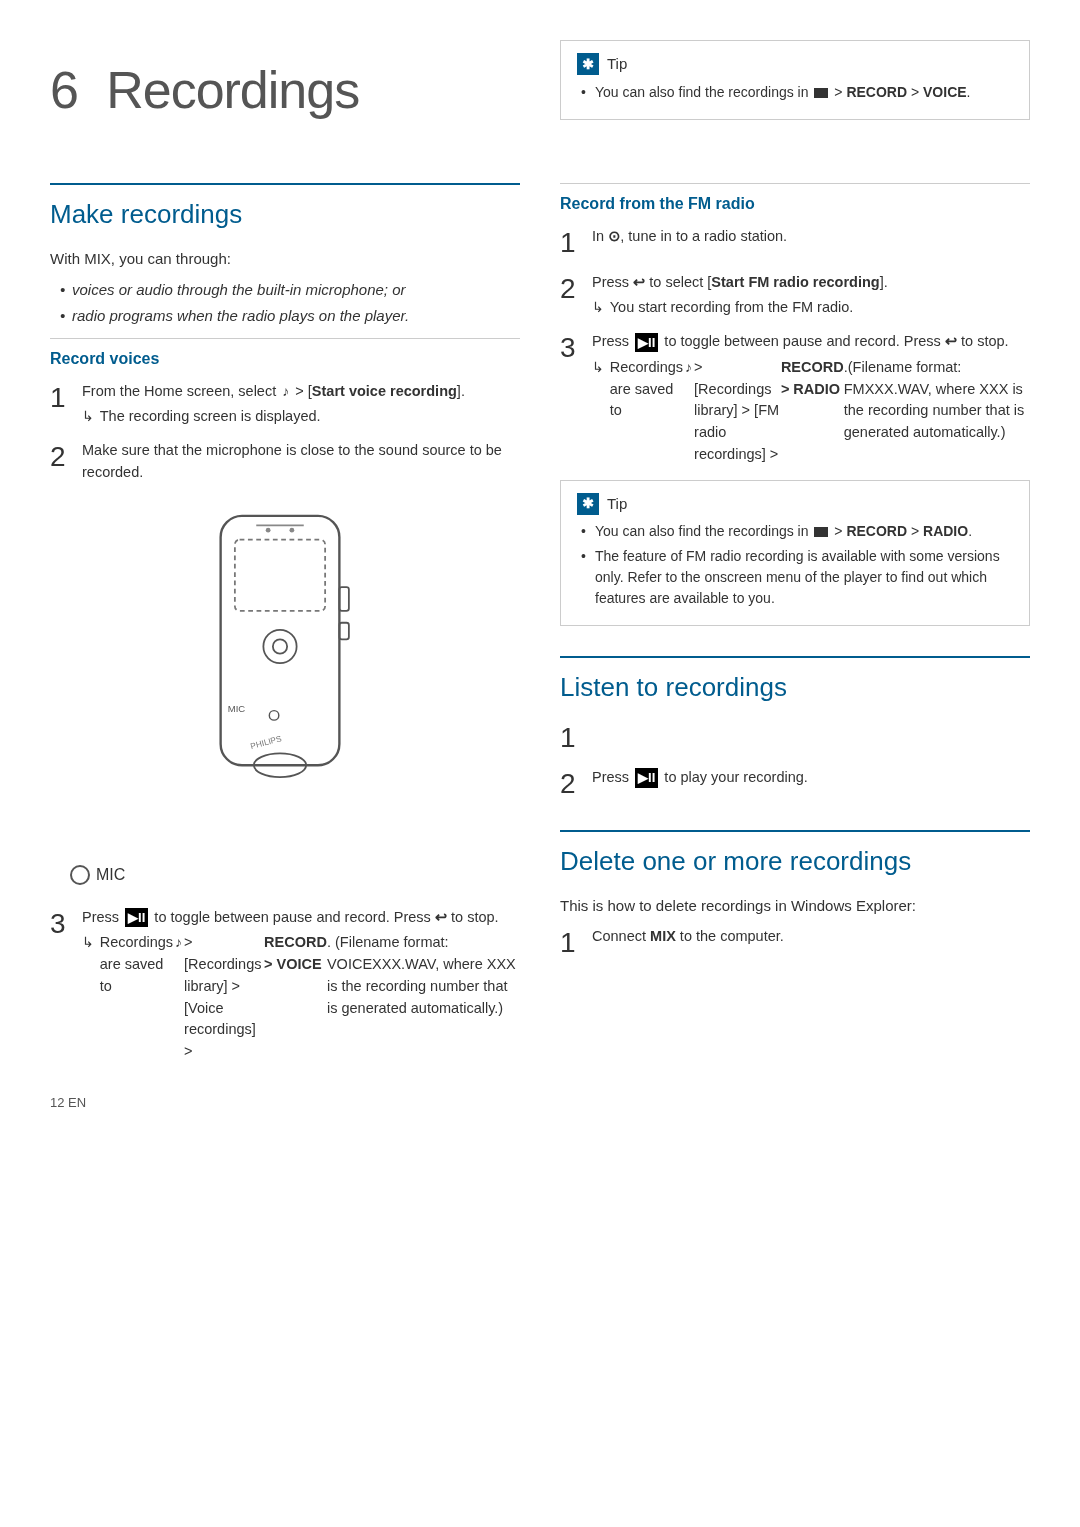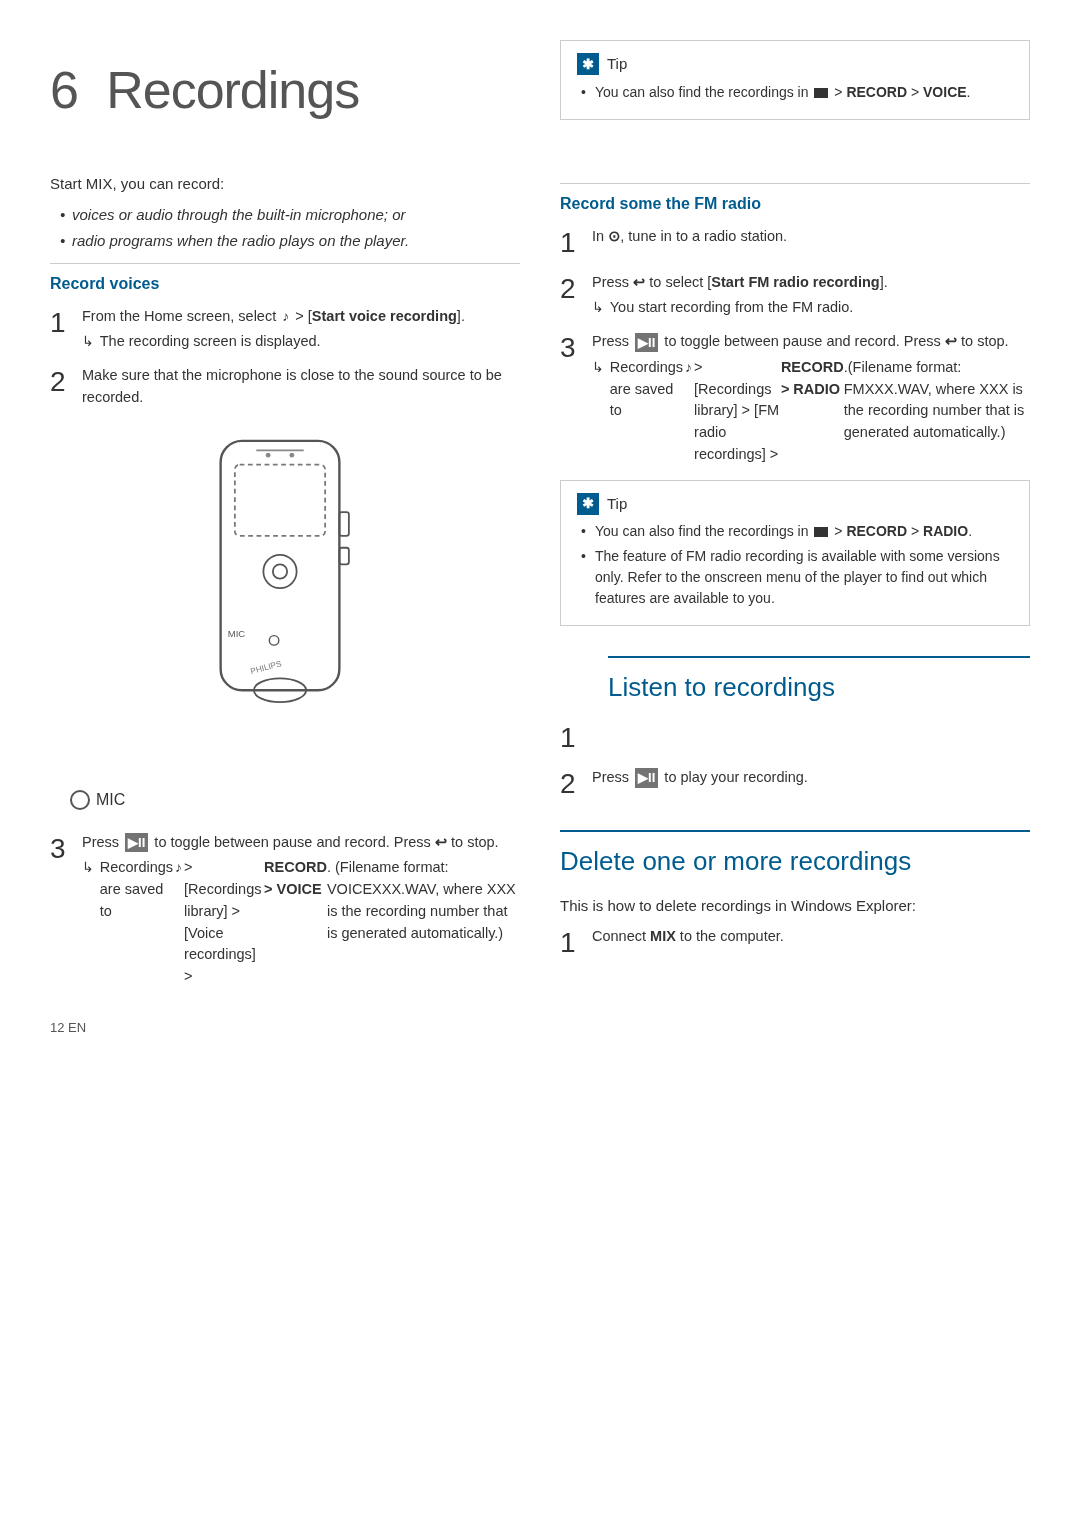--- a/index.html
+++ b/index.html
@@ -167,21 +167,21 @@
       display: inline-block;
       width: 14px;
       height: 10px;
       background: #333;
       margin: 0 2px;
       vertical-align: middle;
     }
     .play-pause-icon {
       display: inline-block;
       font-size: 13px;
-      background: #737373;
+      background: #000000;
       color: #fff;
       padding: 0 3px;
       margin: 0 2px;
       vertical-align: middle;
       font-weight: bold;
     }
     .headphone-icon {
       display: inline-block;
       font-size: 14px;
       margin: 0 2px;
@@ -210,22 +210,23 @@
         </li>
       </ul>
     </div>
   </div>
 </div>
 
 <div class="two-col">
 
   <div>
 
-
-    <p>Start MIX, you can record:</p>
+    <h2 class="section-title">Make recordings</h2>
+
+    <p>With MIX, you can through:</p>
 
     <ul class="content-list">
       <li>voices or audio through the built-in microphone; or</li>
       <li>radio programs when the radio plays on the player.</li>
     </ul>
 
     <h3 class="sub-section-title">Record voices</h3>
 
     <div class="step-row">
       <div class="step-num">1</div>
@@ -281,21 +282,21 @@
         </div>
       </div>
     </div>
 
     <div class="footer-text">12    EN</div>
 
   </div>
 
   <div>
 
-    <h3 class="sub-section-title" style="margin-top: 10px; border-top: 1px solid #ccc;">Record some the FM radio</h3>
+    <h3 class="sub-section-title" style="margin-top: 10px; border-top: 1px solid #ccc;">Record from the FM radio</h3>
 
     <div class="step-row">
       <div class="step-num">1</div>
       <div class="step-content">
         In <strong>⊙</strong>, tune in to a radio station.
       </div>
     </div>
 
     <div class="step-row">
       <div class="step-num">2</div>
@@ -321,21 +322,21 @@
         <span class="tip-label">Tip</span>
       </div>
       <ul>
         <li>
           You can also find the recordings in <span class="icon-small"></span> &gt; <strong>RECORD</strong> &gt; <strong>RADIO</strong>.
         </li>
         <li>The feature of FM radio recording is available with some versions only. Refer to the onscreen menu of the player to find out which features are available to you.</li>
       </ul>
     </div>
 
-    <h2 class="section-title" style="margin-top: 30px; margin-left: 48px;">Listen to recordings</h2>
+    <h2 class="section-title" style="margin-top: 30px;">Listen to recordings</h2>
 
     <div class="step-row">
       <div class="step-num">1</div>
     </div>
 
     <div class="step-row">
       <div class="step-num">2</div>
       <div class="step-content">
         Press <span class="play-pause-icon">▶II</span> to play your recording.
       </div>

